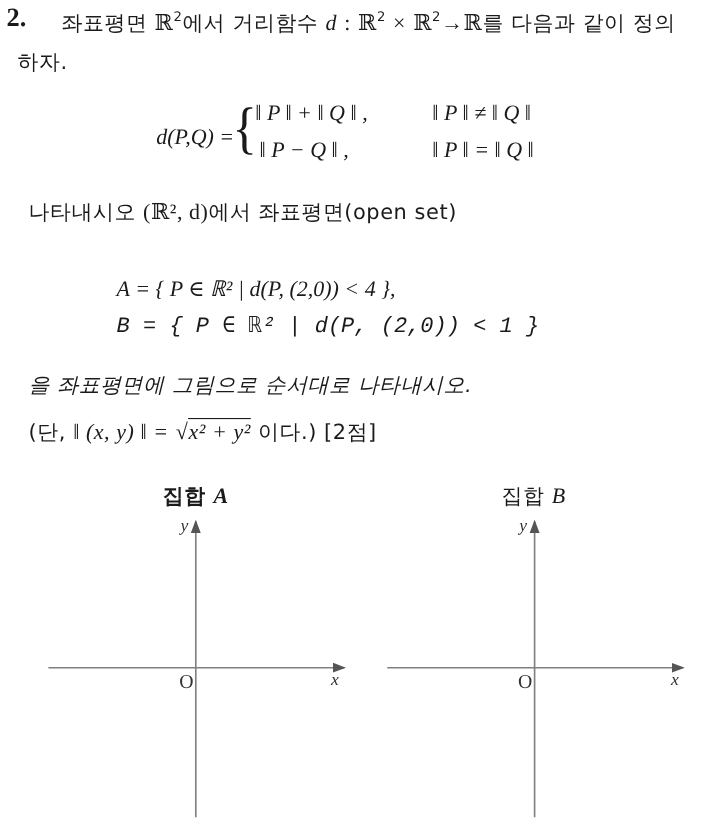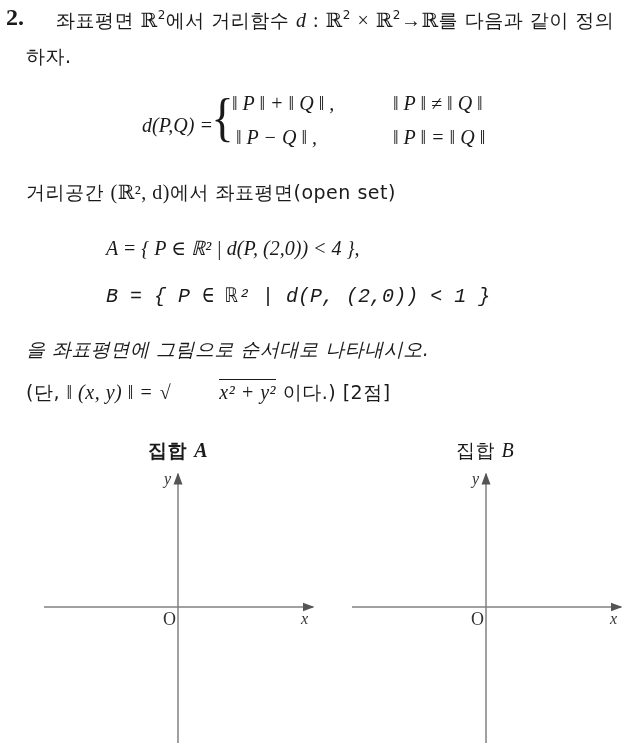--- a/index.html
+++ b/index.html
@@ -5,66 +5,66 @@
   html, body { margin: 0; padding: 0; background: #ffffff; }
   body { width: 640px; height: 751px; position: relative; overflow: hidden;
          font-family: "DejaVu Serif", "Liberation Serif", serif; color: #1a1a1a; }
   .abs { position: absolute; white-space: nowrap; }
   .kr { font-family: "DejaVu Sans", "Liberation Sans", sans-serif; font-size: 19px; letter-spacing: 0.5px; }
   .m { font-family: "Liberation Serif", "DejaVu Serif", serif; font-size: 20px; }
   .i { font-style: italic; }
   .num { font-family: "Liberation Serif", serif; font-weight: bold; font-size: 24px; }
   sup { font-size: 12px; vertical-align: 8px; line-height: 0; }
   .brace { font-family: "Liberation Serif", serif; font-size: 52px; line-height: 1; transform: scaleX(0.9); }
-  .sqrt-bar { border-top: 1.3px solid #1a1a1a; padding-top: 1px; margin-left: 48px; }
+  .sqrt-bar { border-top: 1.3px solid #1a1a1a; padding-top: 1px; }
   svg { position: absolute; left: 0; top: 0; }
   .axis-label { font-family: "Liberation Serif", serif; font-size: 16px; font-style: italic; color: #333; }
   .origin { font-family: "Liberation Serif", serif; font-size: 18px; color: #333; }
 </style>
 </head>
 <body>
 
 <div class="abs" style="left:6px; top:4px;">
   <span class="num">2.</span>
 </div>
 <div class="abs kr" style="left:42px; top:8px;margin-left:14px;">
   <span>좌표평면</span>
   <span class="m">ℝ</span><sup>2</sup><span>에서 거리함수</span>
   <span class="m i">d</span>
   <span class="m">:</span>
   <span class="m">ℝ</span><sup>2</sup>
   <span class="m">×</span>
   <span class="m">ℝ</span><sup>2</sup><span class="m">→</span><span class="m">ℝ</span><span>를 다음과 같이 정의</span>
 </div>
 
-<div class="abs kr" style="left:26px; top:44px;">하자.</div>
+<div class="abs kr" style="left:16px; top:44px;">하자.</div>
 
 <div class="abs m" style="left:118px; top:114px;margin-left:24px;">
   <span class="i">d(P,Q) =</span>
 </div>
 <div class="abs brace" style="left:210px; top:92px;">{</div>
 <div class="abs m" style="left:232px; top:92px;">
   <span class="i">‖ P ‖ + ‖ Q ‖ ,</span>
 </div>
 <div class="abs m" style="left:393px; top:92px;">
   <span class="i">‖ P ‖ ≠ ‖ Q ‖</span>
 </div>
 <div class="abs m" style="left:236px; top:126px;">
   <span class="i">‖ P − Q ‖ ,</span>
 </div>
 <div class="abs m" style="left:393px; top:126px;">
   <span class="i">‖ P ‖ = ‖ Q ‖</span>
 </div>
 
 <div class="abs kr" style="left:26px; top:180px;">
-  <span>거리공간</span>
+  <span>나타내시오</span>
   <span class="m">(ℝ², d)</span><span>에서 좌표평면(open set)</span>
 </div>
 
-<div class="abs m" style="left:106px; top:234px;">
+<div class="abs m" style="left:106px; top:248px;">
   <span class="i">A = { P ∈ ℝ² | d(P, (2,0)) &lt; 4 },</span>
 </div>
 <div class="abs m" style="left:106px; top:283px;font-family:Liberation Mono, monospace;">
   <span class="i">B = { P ∈ ℝ² | d(P, (2,0)) &lt; 1 }</span>
 </div>
 
 <div class="abs kr" style="left:26px; top:337px;font-style:italic;">을 좌표평면에 그림으로 순서대로 나타내시오.</div>
 
 <div class="abs kr" style="left:26px; top:380px;">
   <span>(단,</span>

